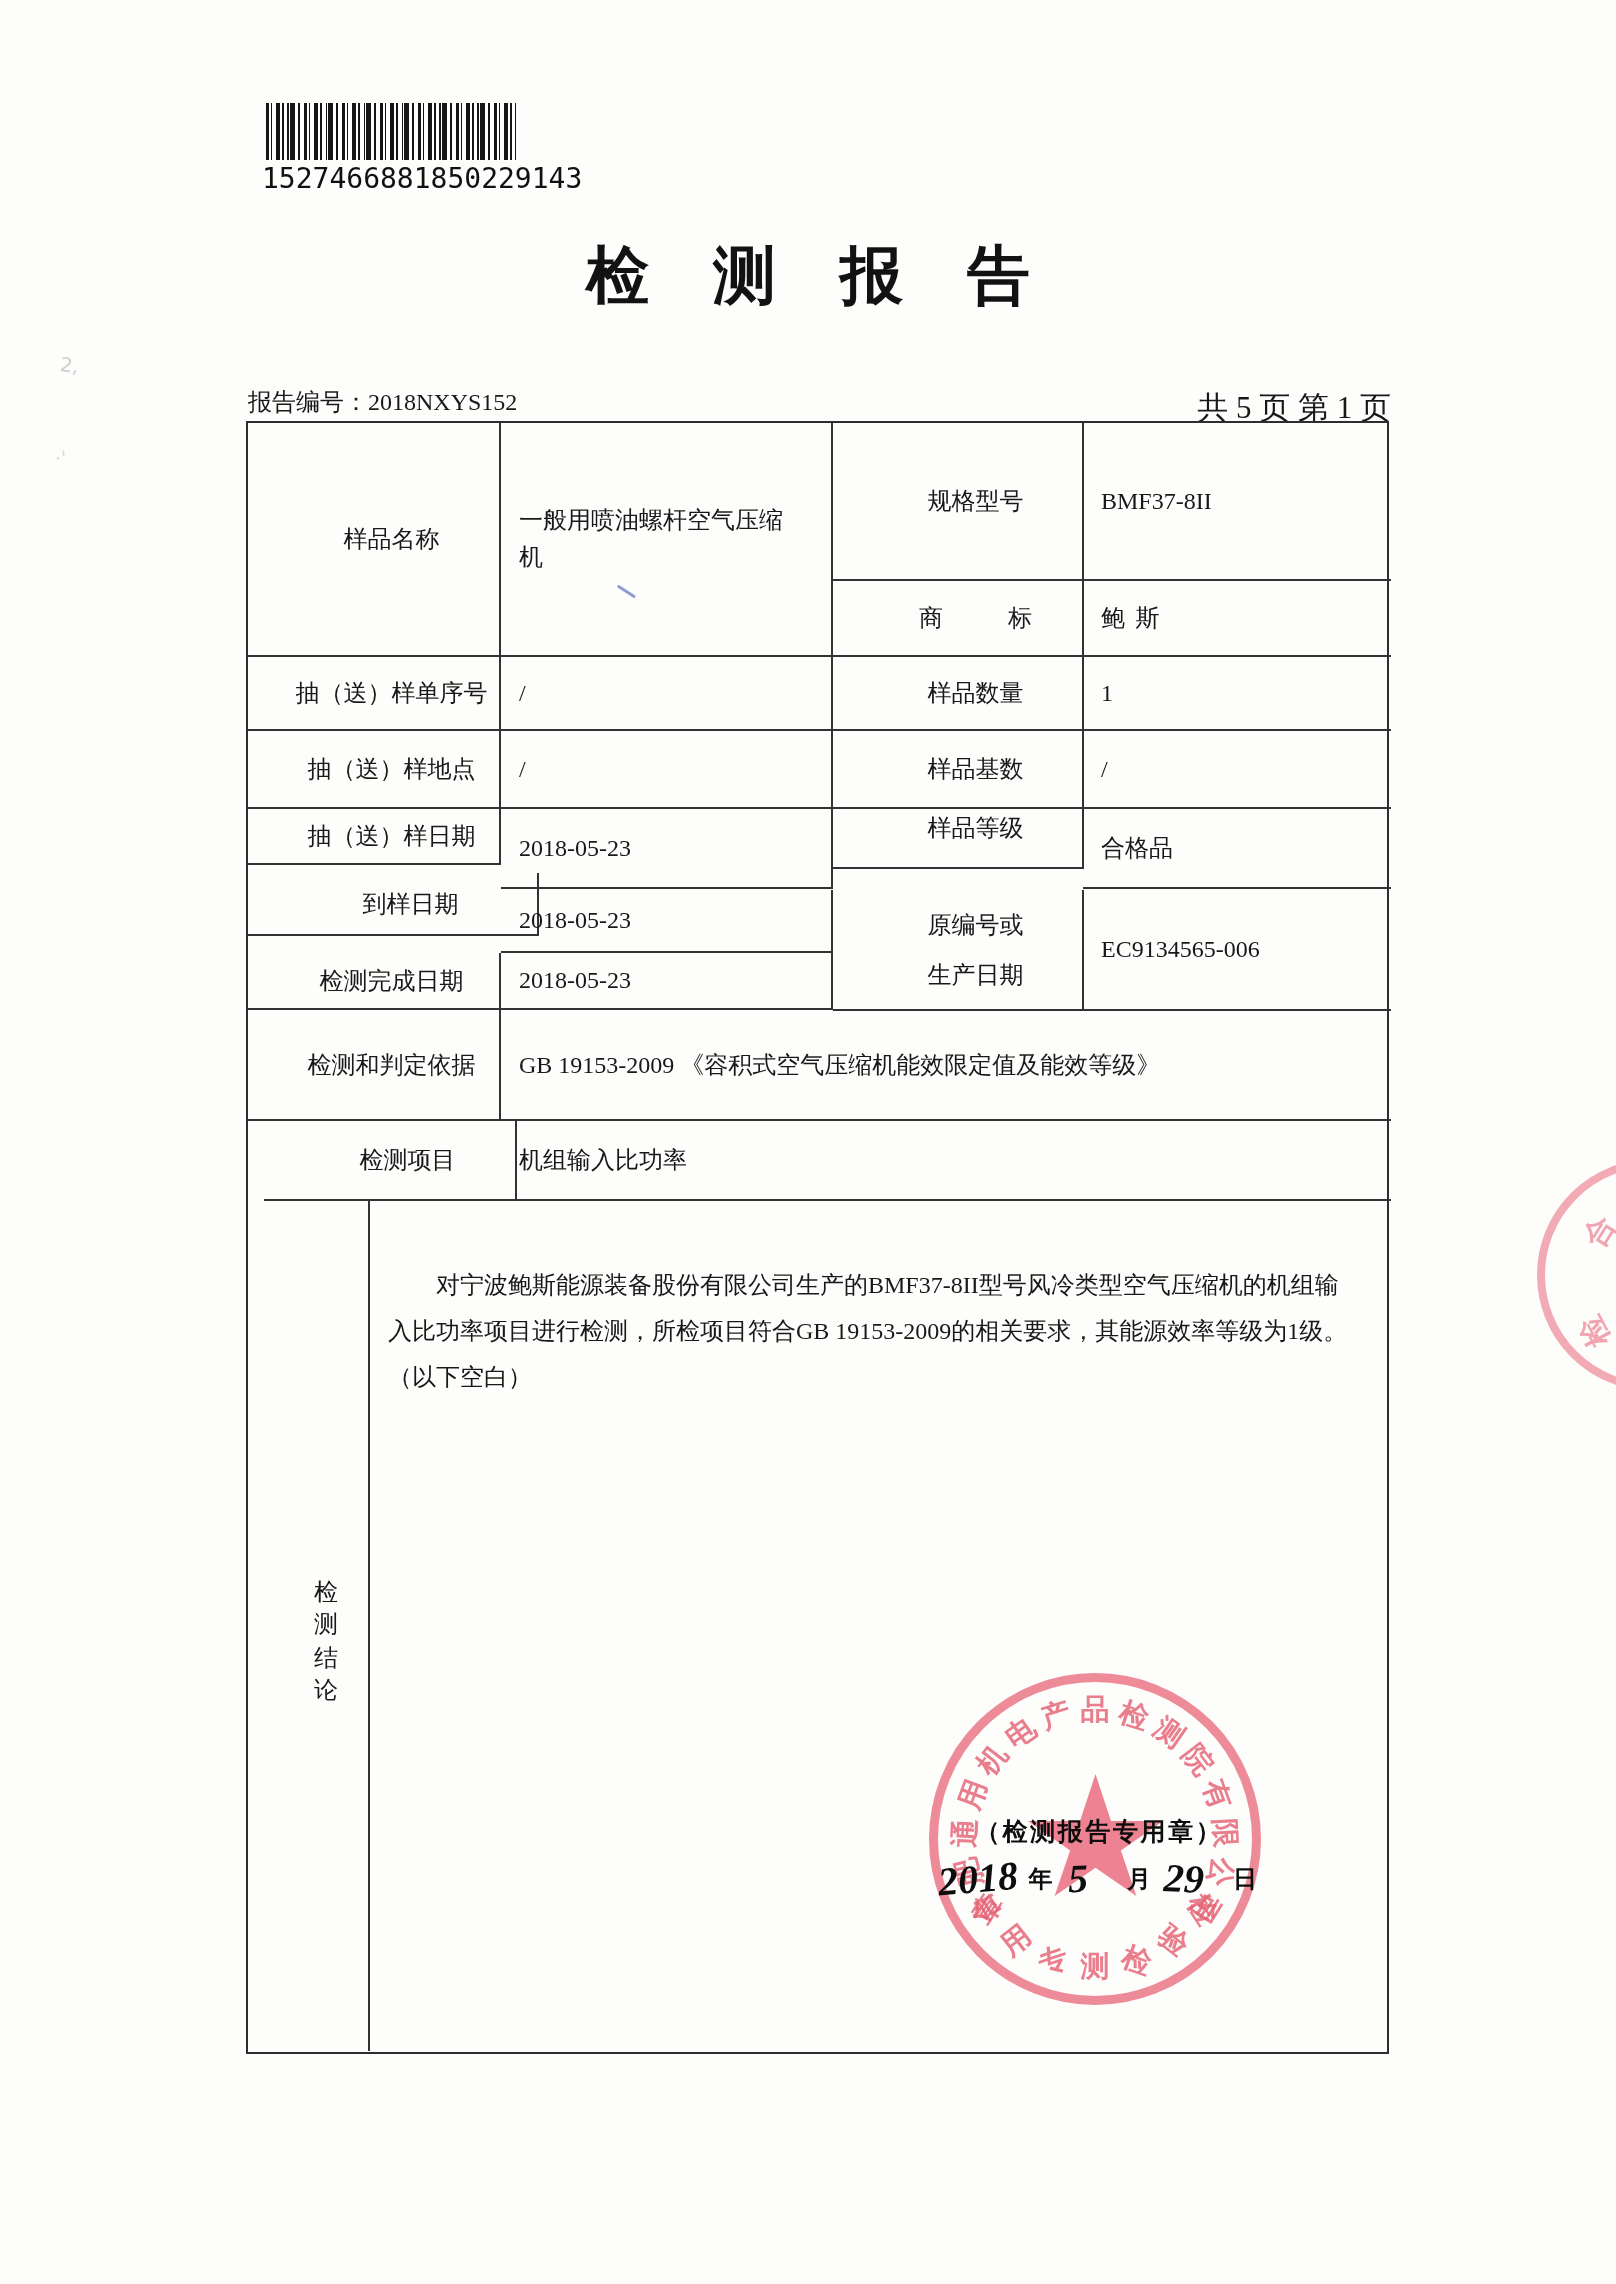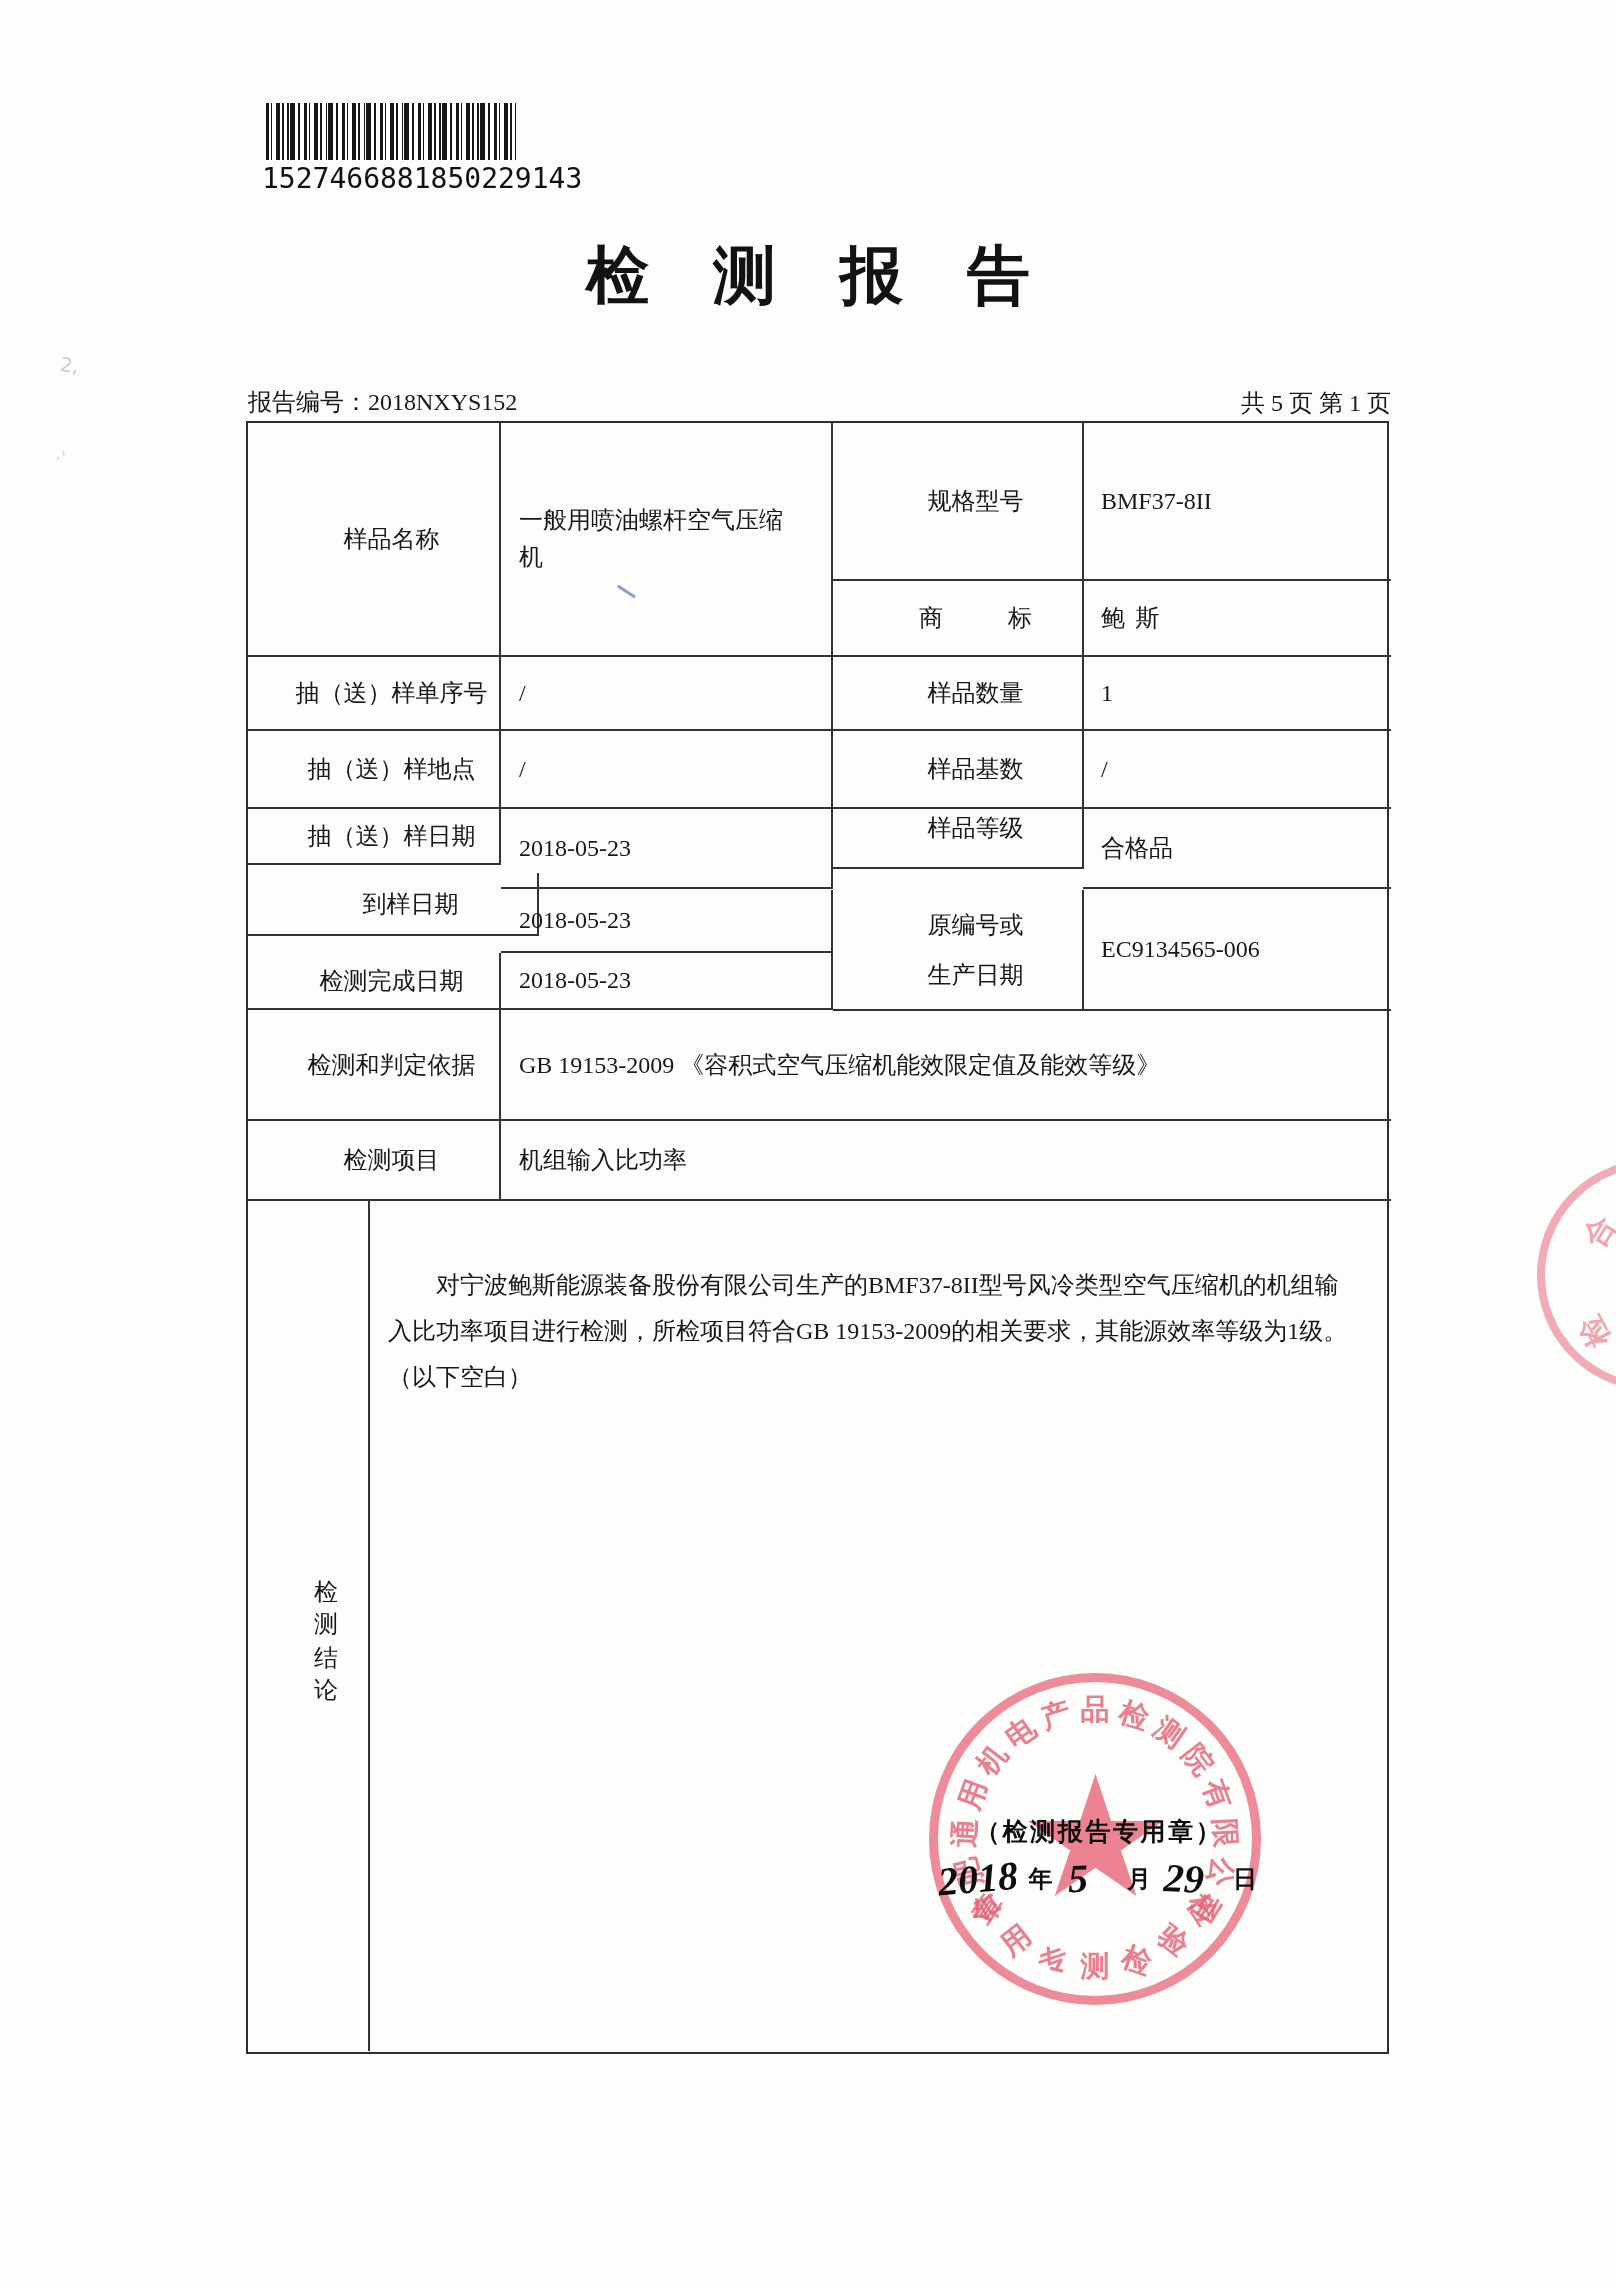--- a/index.html
+++ b/index.html
@@ -19,21 +19,21 @@
       #161616 32px 34px,#fff 34px 38px);}
   .barcode-digits{left:262px;top:162px;width:261px;font-family:"DejaVu Sans Mono",monospace;
     font-size:28px;letter-spacing:0px;color:#111;}
 
   
   .doc-title{left:0;top:233px;width:1616px;text-align:center;
     font-family:"Liberation Sans","DejaVu Sans",sans-serif;font-weight:900;
     font-size:63px;color:#121212;}
   .doc-title span{letter-spacing:64px;margin-right:-64px;}
   .hdr-left{left:248px;top:386px;font-size:24px;}
-  .hdr-right{left:1108px;top:387px;width:283px;text-align:right;font-size:24px;}
+  .hdr-right{left:1108px;top:387px;width:283px;text-align:right;font-size:31px;}
 
   
   .tbl{left:246px;top:421px;width:1143px;height:1633px;border:2.6px solid #2e2e2e;box-sizing:border-box;}
   .cell{position:absolute;box-sizing:border-box;display:flex;align-items:center;font-size:24px;padding-left:36px;}
   .br{border-right:2px solid #333;}
   .bb{border-bottom:2px solid #333;}
   .lab{justify-content:center;text-align:center;}
   .val{justify-content:flex-start;padding-left:18px;}
   .spread{letter-spacing:65px;margin-right:-65px;}
   .spread-sm{letter-spacing:10.4px;margin-right:-10.4px;}
@@ -119,21 +119,21 @@
   <div class="cell lab br bb" style="left:585px;top:467px;width:251px;height:121px;">
       <div class="wrapbox2">原编号或生产日期</div>
     </div>
   <div class="cell val bb" style="left:835px;top:467px;width:308px;height:121px;">EC9134565-006</div>
   <div class="cell lab br bb" style="left:0;top:530px;width:253px;height:57px;">检测完成日期</div>
   <div class="cell val br bb" style="left:253px;top:530px;width:332px;height:57px;">2018-05-23</div>
 
   <div class="cell lab br bb" style="left:0;top:587px;width:253px;height:111px;">检测和判定依据</div>
   <div class="cell val bb" style="left:253px;top:587px;width:890px;height:111px;">GB 19153-2009 《容积式空气压缩机能效限定值及能效等级》</div>
 
-  <div class="cell lab br bb" style="left:0;top:698px;width:253px;height:80px;">检测项目</div>
+  <div class="cell lab br bb" style="left:16px;top:698px;width:253px;height:80px;">检测项目</div>
   <div class="cell val bb" style="left:253px;top:698px;width:890px;height:80px;">机组输入比功率</div>
 
   <div class="cell lab br conclusion-label" style="left:0;top:778px;width:122px;height:850px;">检测结论</div>
   <div style="position:absolute;left:122px;top:778px;width:1021px;height:850px;">
     <div class="para">对宁波鲍斯能源装备股份有限公司生产的BMF37-8II型号风冷类型空气压缩机的机组输入比功率项目进行检测，所检项目符合GB 19153-2009的相关要求，其能源效率等级为1级。</div>
     <div class="blank-note">（以下空白）</div>
   </div>
 </div>
 
 <div class="abs blue-tick"></div>

